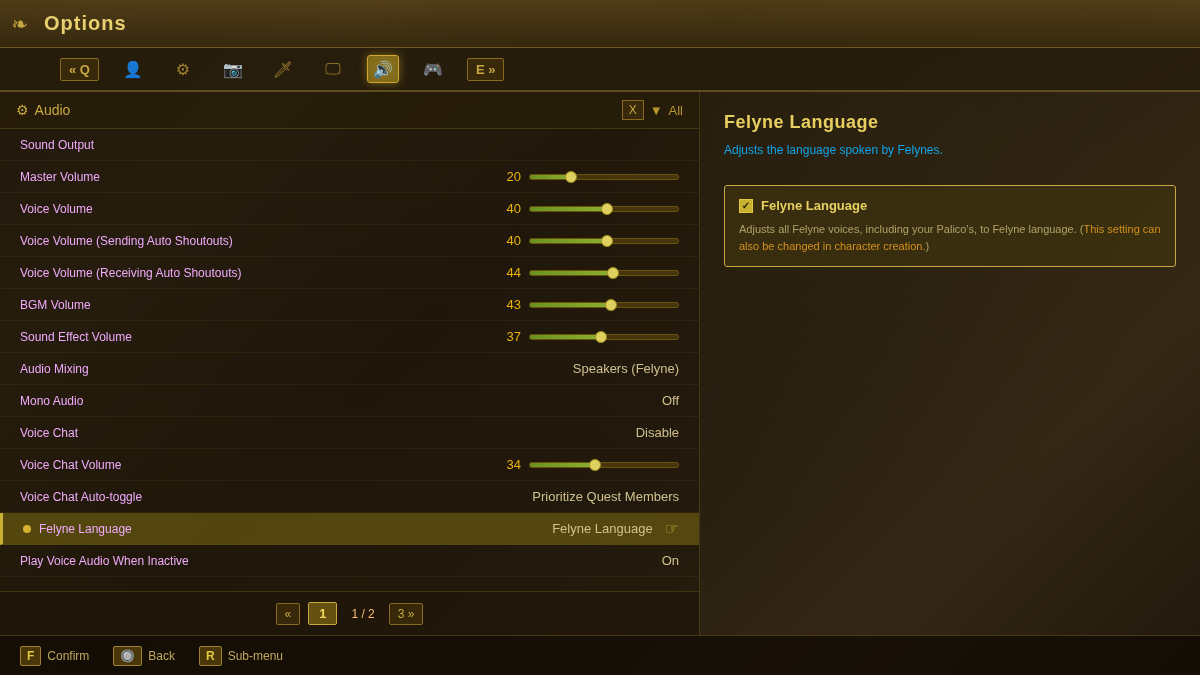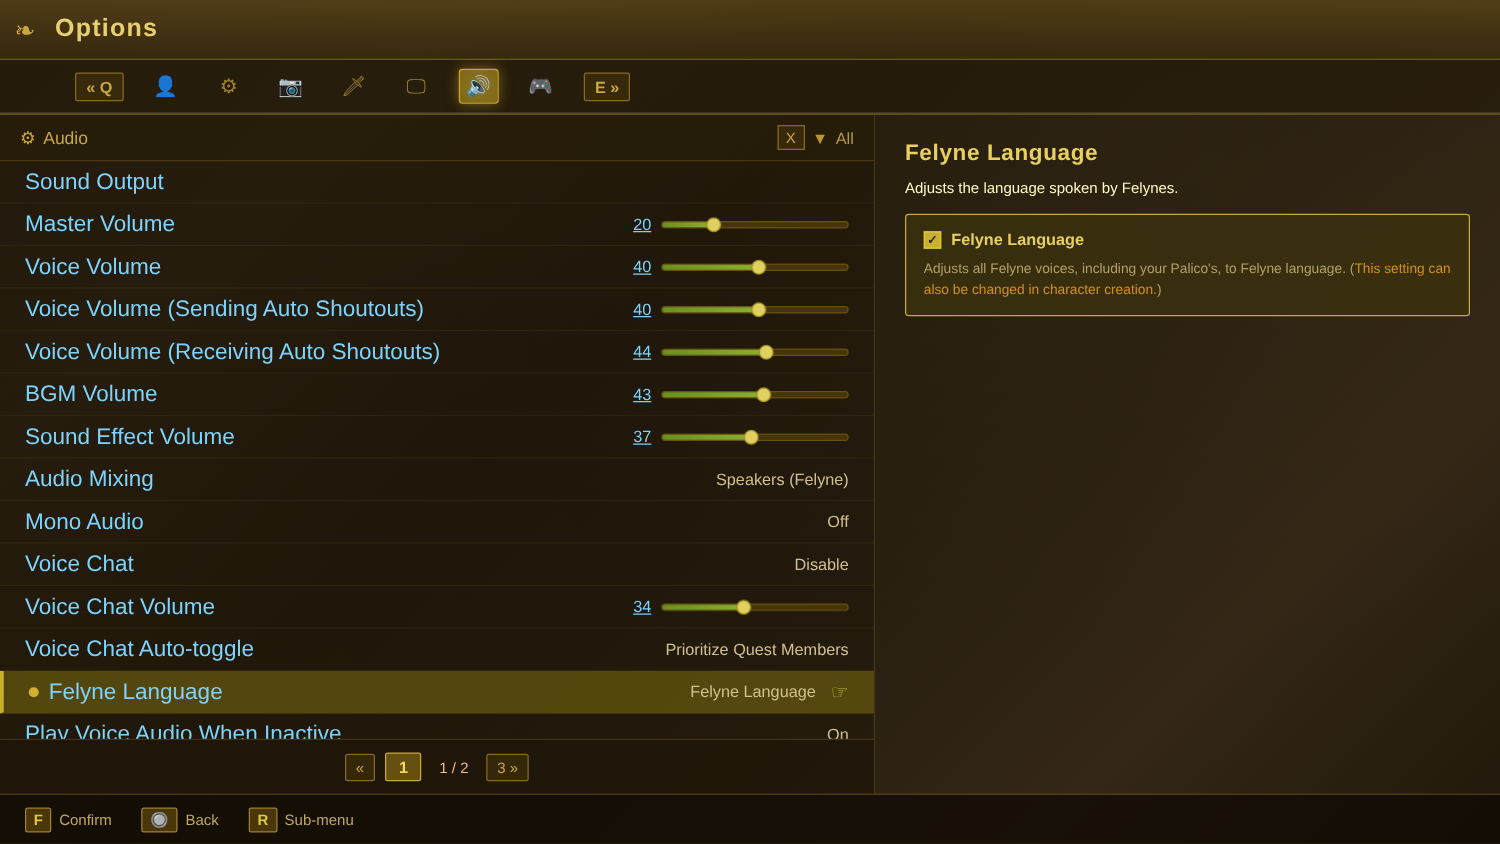--- a/index.html
+++ b/index.html
@@ -199,46 +199,45 @@
     .setting-indicator {
       width: 8px;
       height: 8px;
       border-radius: 50%;
       background: #d4b030;
       margin-right: 8px;
       flex-shrink: 0;
     }
 
     .setting-name {
-      color: #7dd3fc;
-      font-size: 18px;
+      color: #f0abfc;
+      font-size: 12px;
       min-width: 260px;
     }
 
     .setting-value {
       color: #d0c090;
       font-size: 13px;
       margin-left: auto;
       display: flex;
       align-items: center;
       gap: 8px;
     }
 
     .slider-container {
       display: flex;
       align-items: center;
       gap: 8px;
     }
 
     .slider-num {
-      color: #7dd3fc;
+      color: #eab308;
       font-size: 13px;
       min-width: 22px;
       text-align: right;
-      text-decoration: underline;
     }
 
     .slider-track {
       width: 150px;
       height: 6px;
       background: rgba(80,60,10,0.8);
       border-radius: 3px;
       position: relative;
       border: 1px solid rgba(140,110,20,0.5);
     }
@@ -308,23 +307,23 @@
 
     .detail-title {
       color: #e8d060;
       font-size: 18px;
       font-weight: bold;
       margin-bottom: 8px;
       letter-spacing: 0.5px;
     }
 
     .detail-desc {
-      color: #fef9c3;
+      color: #0ea5e9;
       font-size: 12px;
-      margin-bottom: 12px;
+      margin-bottom: 26px;
       line-height: 1.5;
     }
 
     .detail-option {
       background: rgba(40,32,10,0.7);
       border: 1px solid rgba(150,120,40,0.5);
       border-radius: 3px;
       padding: 12px 14px;
       margin-bottom: 12px;
     }

